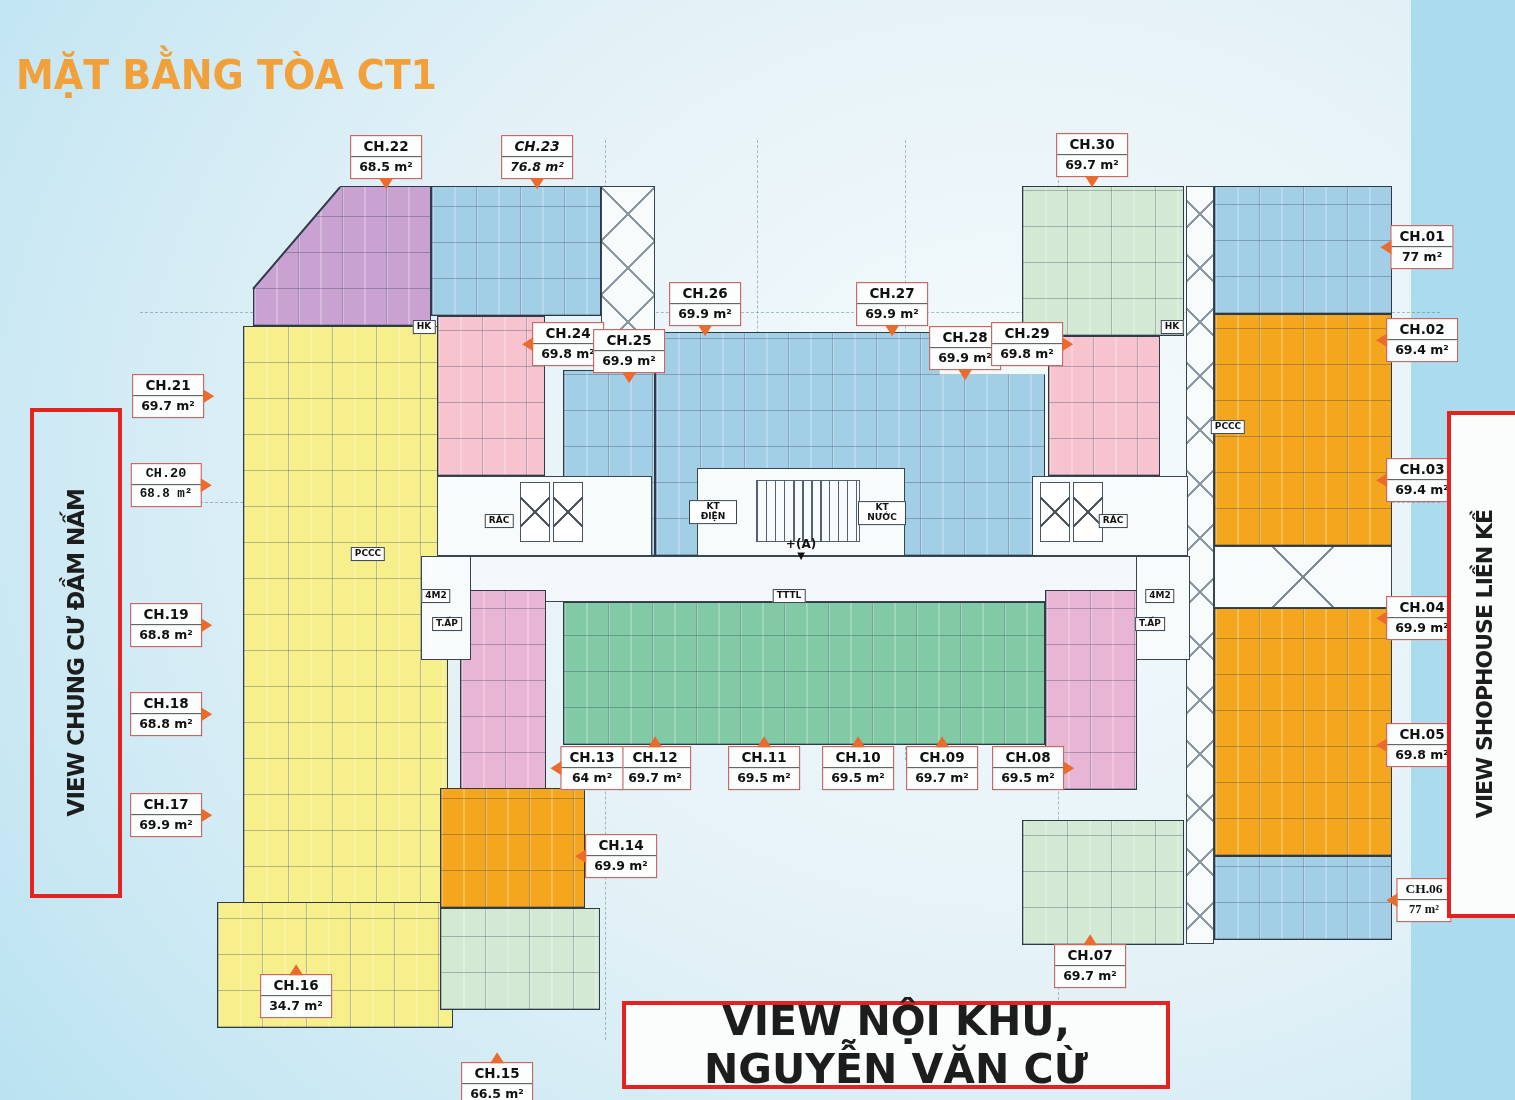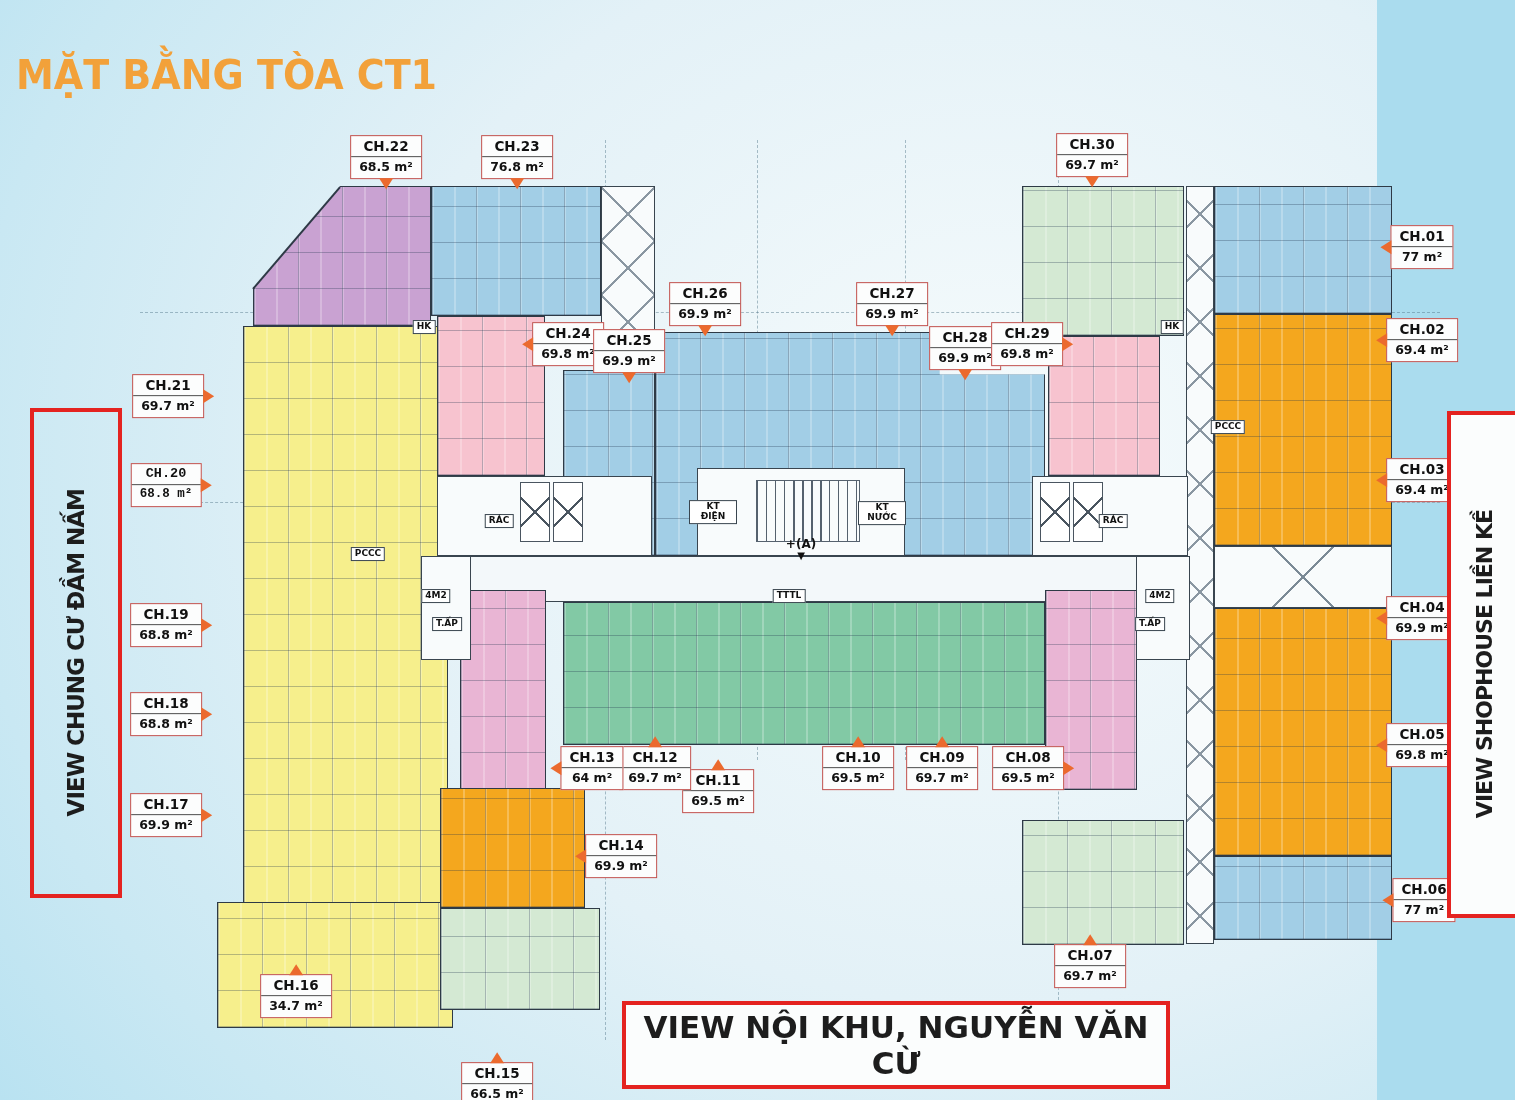--- a/index.html
+++ b/index.html
@@ -4,36 +4,37 @@
 <style>
   html,body{margin:0;padding:0;}
   body{
     width:1515px;height:1100px;overflow:hidden;
     font-family:"DejaVu Sans","Liberation Sans",sans-serif;
     background:#aadcee;
   }
   .stage{
     position:relative;width:1377px;height:1100px;
     background:radial-gradient(120% 130% at 72% 42%, #f6fbfc 0%, #e3f1f7 38%, #c9e8f3 62%, #a3daee 92%);
+    padding-left:34px;
   }
   
   .title{
     position:absolute;left:16px;top:52px;
     font-size:40px;font-weight:bold;color:var(--accent-orange);
     letter-spacing:0px;transform:scaleX(.95);transform-origin:left top;
     white-space:nowrap;z-index:40;
   }
   
   .vbox{
     position:absolute;display:flex;align-items:center;justify-content:center;
     border:4px solid var(--border-red);background:#fbfdfd;color:var(--text-dark);
     font-weight:bold;z-index:40;text-align:center;
   }
   .vbox.vtop{left:588px;top:58px;width:452px;height:80px;font-size:30px;}
-  .vbox.vbottom{left:622px;top:1001px;width:540px;height:80px;font-size:31px;}
+  .vbox.vbottom{left:622px;top:1001px;width:540px;height:80px;font-size:41px;}
   .vbox.vleft{left:30px;top:408px;width:84px;height:482px;background:transparent;font-size:23px;}
   .vbox.vright{left:1447px;top:411px;width:66px;height:499px;font-size:22px;}
   .vert{writing-mode:vertical-rl;transform:rotate(180deg);white-space:nowrap;letter-spacing:-1px;}
   
   .axh,.axv{position:absolute;opacity:.45;z-index:1;}
   .axh{border-top:1.5px dashed #4f7487;height:0;}
   .axv{border-left:1.5px dashed #4f7487;width:0;}
   
   .blk{
     position:absolute;z-index:5;border:1.6px solid #2e3a46;box-sizing:border-box;
@@ -201,21 +202,21 @@
       <div class="ul" style="left: 1422px; top: 618px;">
         <span class="n">CH.04</span>
         <span class="a">69.9 m²</span>
         <span class="arr left"></span>
       </div>
       <div class="ul" style="left: 1422px; top: 745px;">
         <span class="n">CH.05</span>
         <span class="a">69.8 m²</span>
         <span class="arr left"></span>
       </div>
-      <div class="ul" style="left: 1424px; top: 900px;">
+      <div class="ul" style="left: 1424px; top: 900px; font-family: Liberation Serif, serif;">
         <span class="n">CH.06</span>
         <span class="a">77 m²</span>
         <span class="arr left"></span>
       </div>
       <div class="ul" style="left: 1090px; top: 966px;">
         <span class="n">CH.07</span>
         <span class="a">69.7 m²</span>
         <span class="arr up"></span>
       </div>
       <div class="ul" style="left: 1028px; top: 768px;">
@@ -226,21 +227,21 @@
       <div class="ul" style="left: 942px; top: 768px;">
         <span class="n">CH.09</span>
         <span class="a">69.7 m²</span>
         <span class="arr up"></span>
       </div>
       <div class="ul" style="left: 858px; top: 768px;">
         <span class="n">CH.10</span>
         <span class="a">69.5 m²</span>
         <span class="arr up"></span>
       </div>
-      <div class="ul" style="left: 718px; top: 768px; margin-top: 23px;">
+      <div class="ul" style="left: 764px; top: 768px;">
         <span class="n">CH.11</span>
         <span class="a">69.5 m²</span>
         <span class="arr up"></span>
       </div>
       <div class="ul" style="left: 655px; top: 768px;">
         <span class="n">CH.12</span>
         <span class="a">69.7 m²</span>
         <span class="arr up"></span>
       </div>
       <div class="ul" style="left: 592px; top: 768px;">
@@ -286,21 +287,21 @@
       <div class="ul" style="left: 168px; top: 396px;">
         <span class="n">CH.21</span>
         <span class="a">69.7 m²</span>
         <span class="arr right"></span>
       </div>
       <div class="ul" style="left: 386px; top: 157px;">
         <span class="n">CH.22</span>
         <span class="a">68.5 m²</span>
         <span class="arr down"></span>
       </div>
-      <div class="ul" style="left: 517px; top: 157px;">
+      <div class="ul" style="left: 537px; top: 157px; font-style: italic;">
         <span class="n">CH.23</span>
         <span class="a">76.8 m²</span>
         <span class="arr down"></span>
       </div>
       <div class="ul" style="left: 568px; top: 344px;">
         <span class="n">CH.24</span>
         <span class="a">69.8 m²</span>
         <span class="arr left"></span>
       </div>
       <div class="ul" style="left: 629px; top: 351px;">

